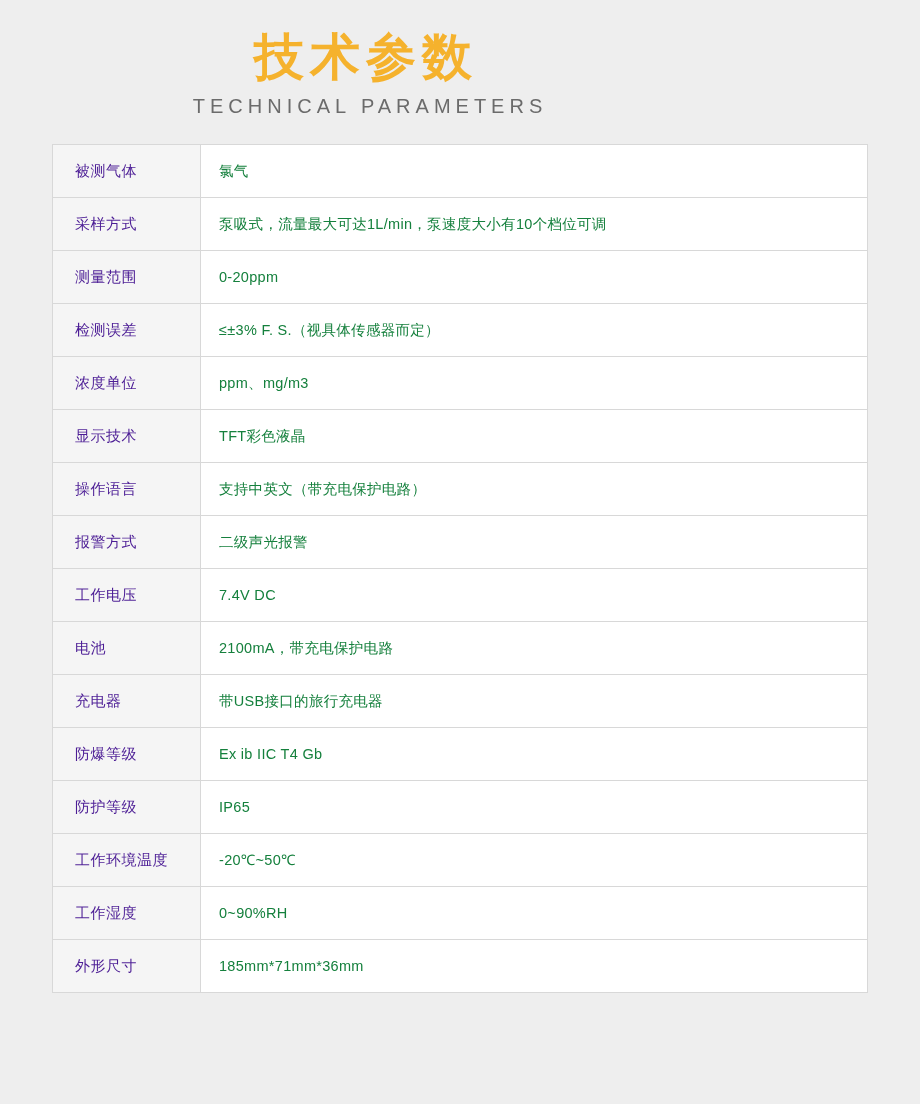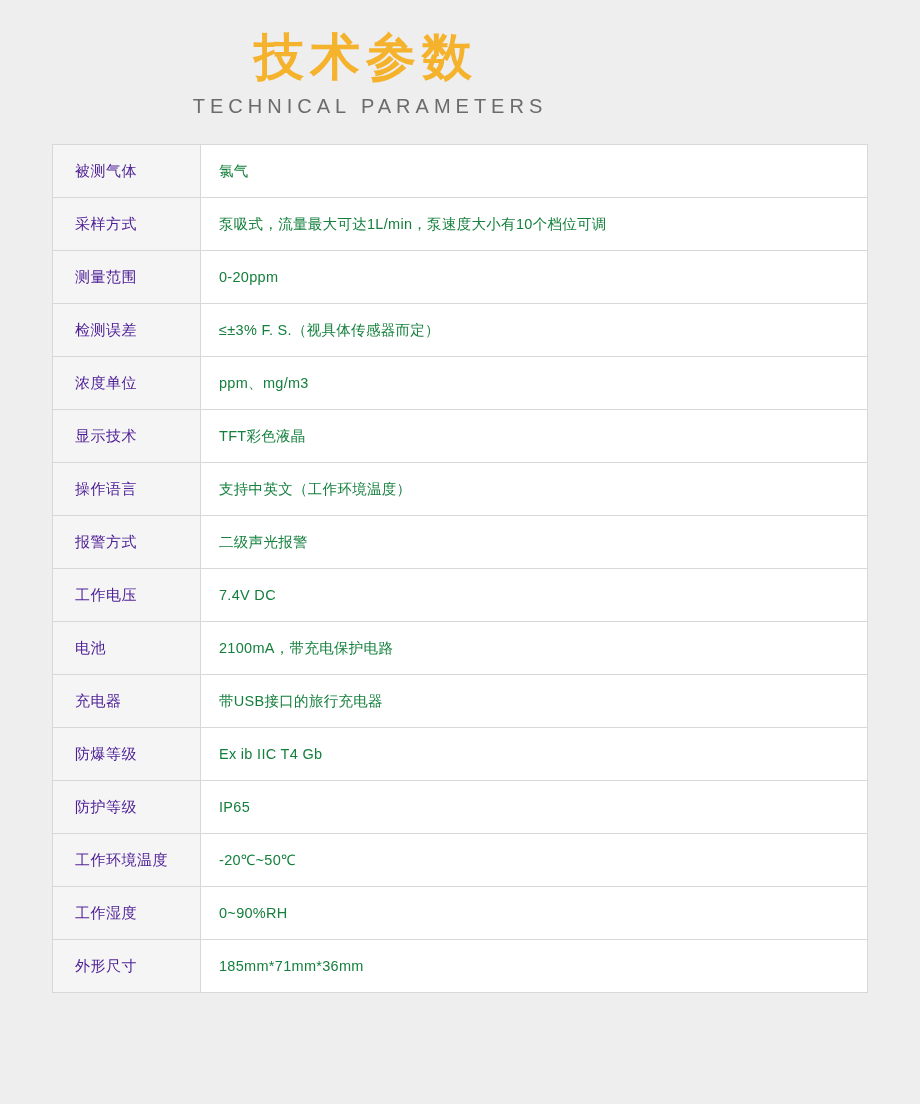--- a/index.html
+++ b/index.html
@@ -103,21 +103,21 @@
         <tr>
           <td class="label-cell">浓度单位</td>
           <td class="value-cell">ppm、mg/m3</td>
         </tr>
         <tr>
           <td class="label-cell">显示技术</td>
           <td class="value-cell">TFT彩色液晶</td>
         </tr>
         <tr>
           <td class="label-cell">操作语言</td>
-          <td class="value-cell">支持中英文（工作环境温度）</td>
+          <td class="value-cell">支持中英文（带充电保护电路）</td>
         </tr>
         <tr>
           <td class="label-cell">报警方式</td>
           <td class="value-cell">二级声光报警</td>
         </tr>
         <tr>
           <td class="label-cell">工作电压</td>
           <td class="value-cell">7.4V DC</td>
         </tr>
         <tr>

